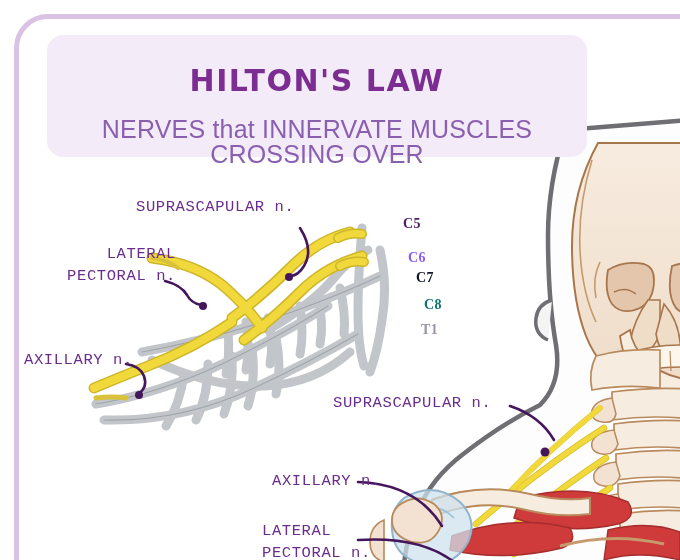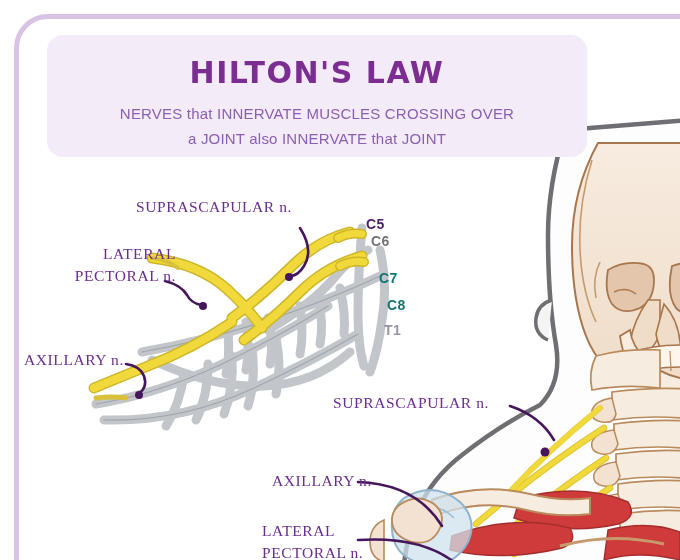--- a/index.html
+++ b/index.html
@@ -30,52 +30,53 @@
   .banner{
     position:absolute;
     left:47px;top:35px;
     width:540px;height:122px;
     background:#f3ebf8;
     border-radius:16px;
     box-sizing:border-box;
     text-align:center;
   }
   .title{
-    margin:4px;padding-top:16px;
+    margin:12px;padding-top:16px;
     font-size:30px;
     font-weight:bold;
     letter-spacing:1.5px;
     color:#7b2d91;
     font-family:"DejaVu Sans", sans-serif;
   }
   .subtitle{
     margin:0;padding-top:7px;
-    font-size:15px;
+    font-size:25px;
     line-height:25px;
     color:#8a5fb0;
     letter-spacing:0.2px;
     font-family:"Liberation Sans", sans-serif;
   }
   
   .lbl{
     position:absolute;
     color:#6a2d8e;
     font-size:15.5px;
     letter-spacing:0.6px;
     line-height:20px;
     white-space:nowrap;
-    font-family:Liberation Serif, serif;
+    font-family:Liberation Mono, monospace;
   }
   .lbl.two{line-height:22px;white-space:normal;text-align:right;}
   .root{
     position:absolute;
     font-size:14px;
     font-weight:bold;
     letter-spacing:0.4px;
-    font-family:Liberation Sans, sans-serif;
+    font-family:Liberation Serif, serif;
+    margin-left:37px;
   }
   svg.art{position:absolute;left:0;top:0;width:680px;height:560px;}
 </style>
 </head>
 <body>
 
 <div id="page">
 
   <svg class="art" viewBox="0 0 680 560">
     <defs>
@@ -250,36 +251,35 @@
       </g>
     </g>
   </svg>
 
   <div class="frame"></div>
 
   <div class="banner">
     <h1 class="title">HILTON'S LAW</h1>
     <p class="subtitle">
       <span>NERVES that INNERVATE MUSCLES CROSSING OVER</span><br>
-      <span>a  JOINT also INNERVATE that JOINT</span>
     </p>
   </div>
 
   <div class="lbl" style="left:136px;top:197px;">SUPRASCAPULAR n.</div>
 
   <div class="lbl two" style="left:56px;top:243px;width:120px;">
     <span>LATERAL</span><br>
     <span>PECTORAL n.</span>
   </div>
 
   <div class="lbl" style="left:24px;top:350px;">AXILLARY n.</div>
 
   <div class="root" style="left:366px;top:216px;color:#4b1d66;">C5</div>
-  <div class="root" style="left:371px;top:233px;color:#737373;">C6</div>
-  <div class="root" style="left:379px;top:270px;color:#0f766e;">C7</div>
+  <div class="root" style="left:371px;top:250px;color:#8b5cf6;">C6</div>
+  <div class="root" style="left:379px;top:270px;color:#0f172a;">C7</div>
   <div class="root" style="left:387px;top:297px;color:#0f766e;">C8</div>
   <div class="root" style="left:384px;top:322px;color:#9c93a8;">T1</div>
 
   <div class="lbl" style="left:333px;top:393px;">SUPRASCAPULAR n.</div>
 
   <div class="lbl" style="left:272px;top:471px;">AXILLARY n.</div>
 
   <div class="lbl two" style="left:262px;top:520px;width:110px;text-align:left;">
     <span>LATERAL</span><br>
     <span>PECTORAL n.</span>

